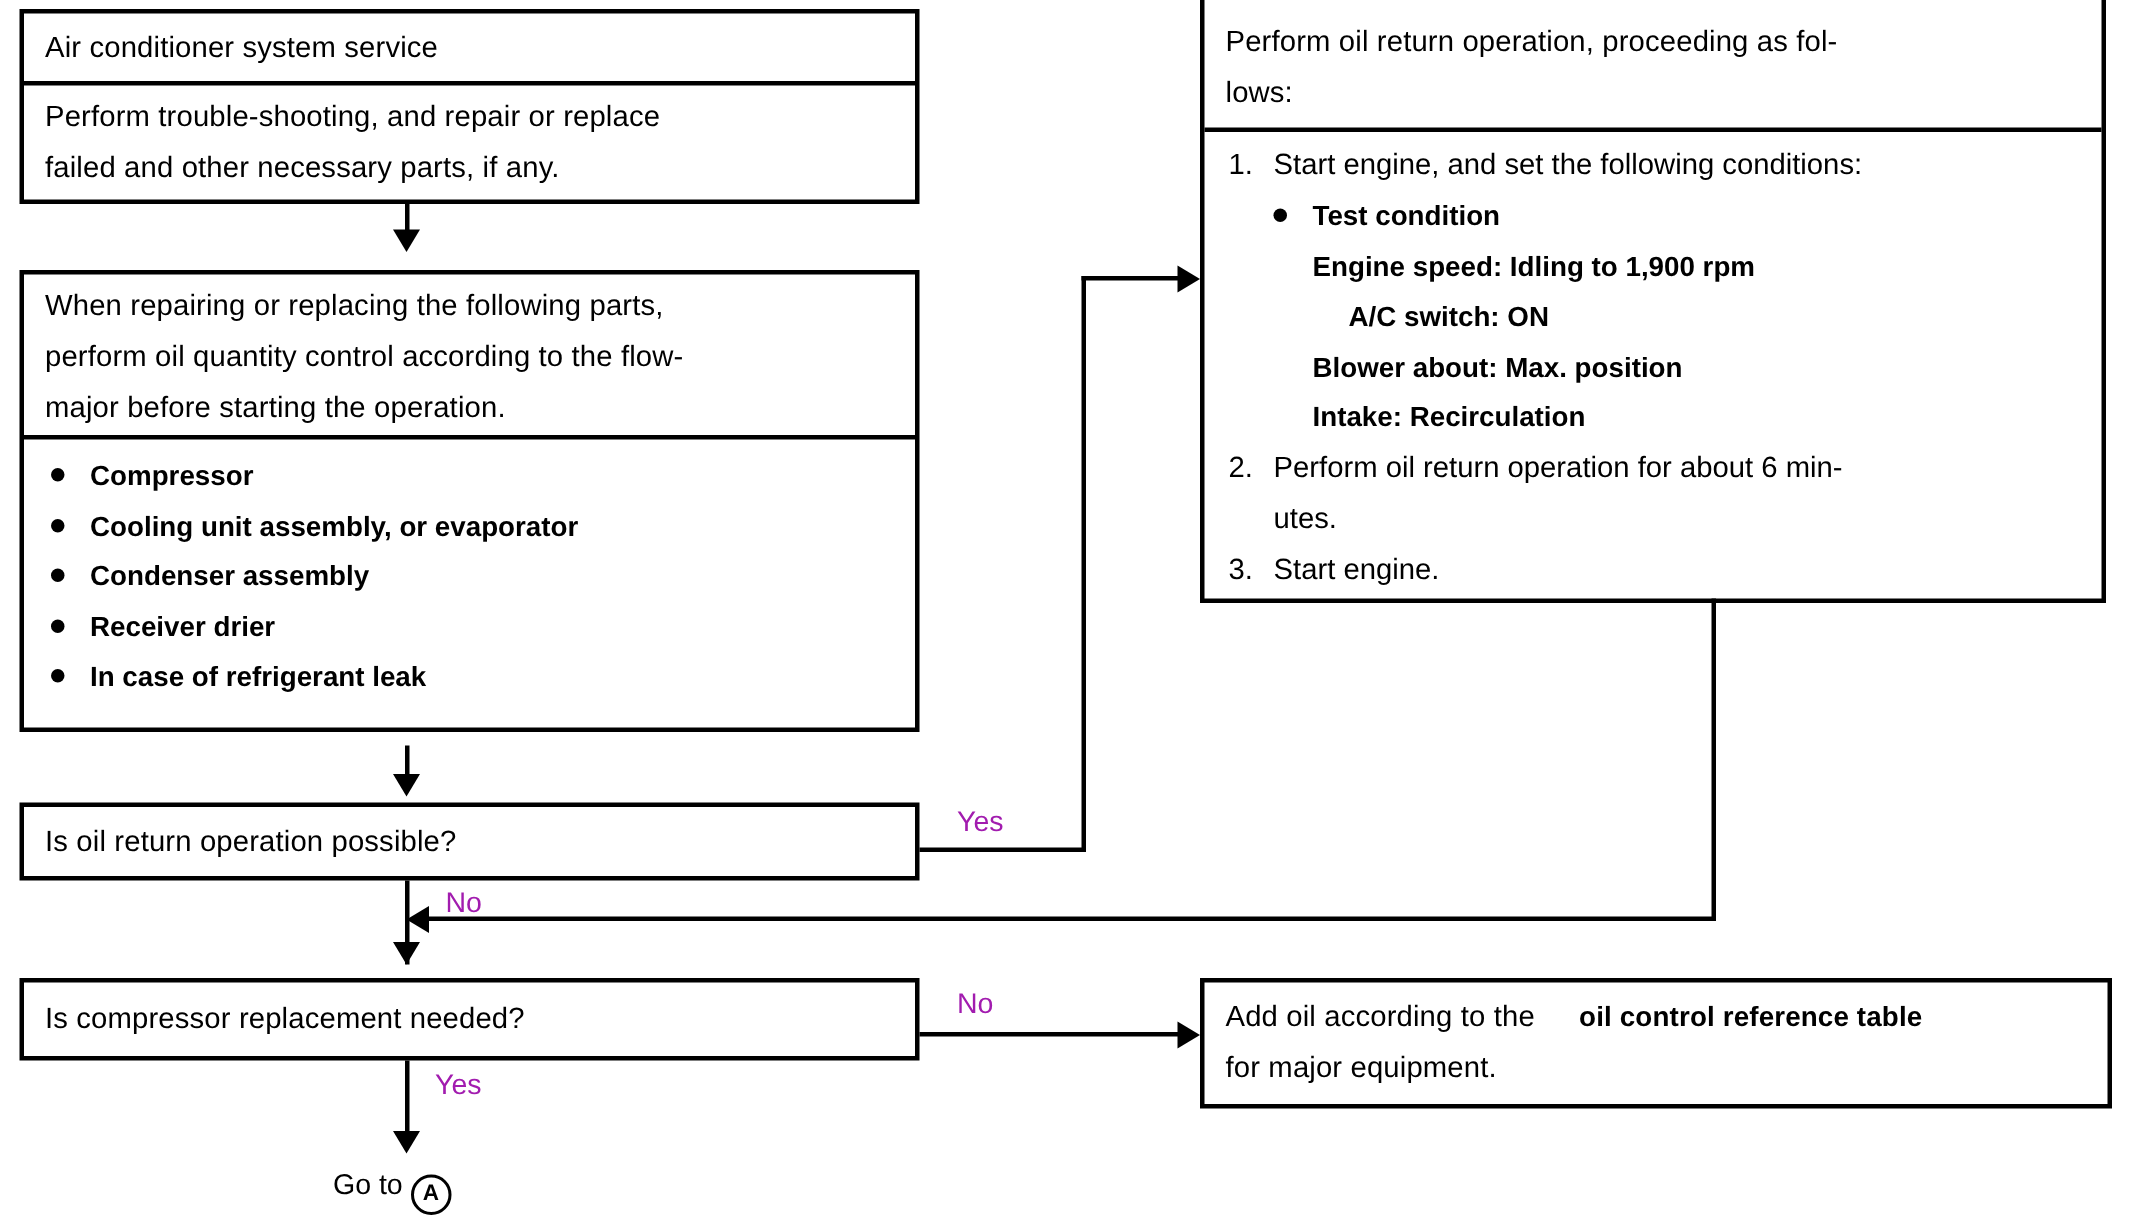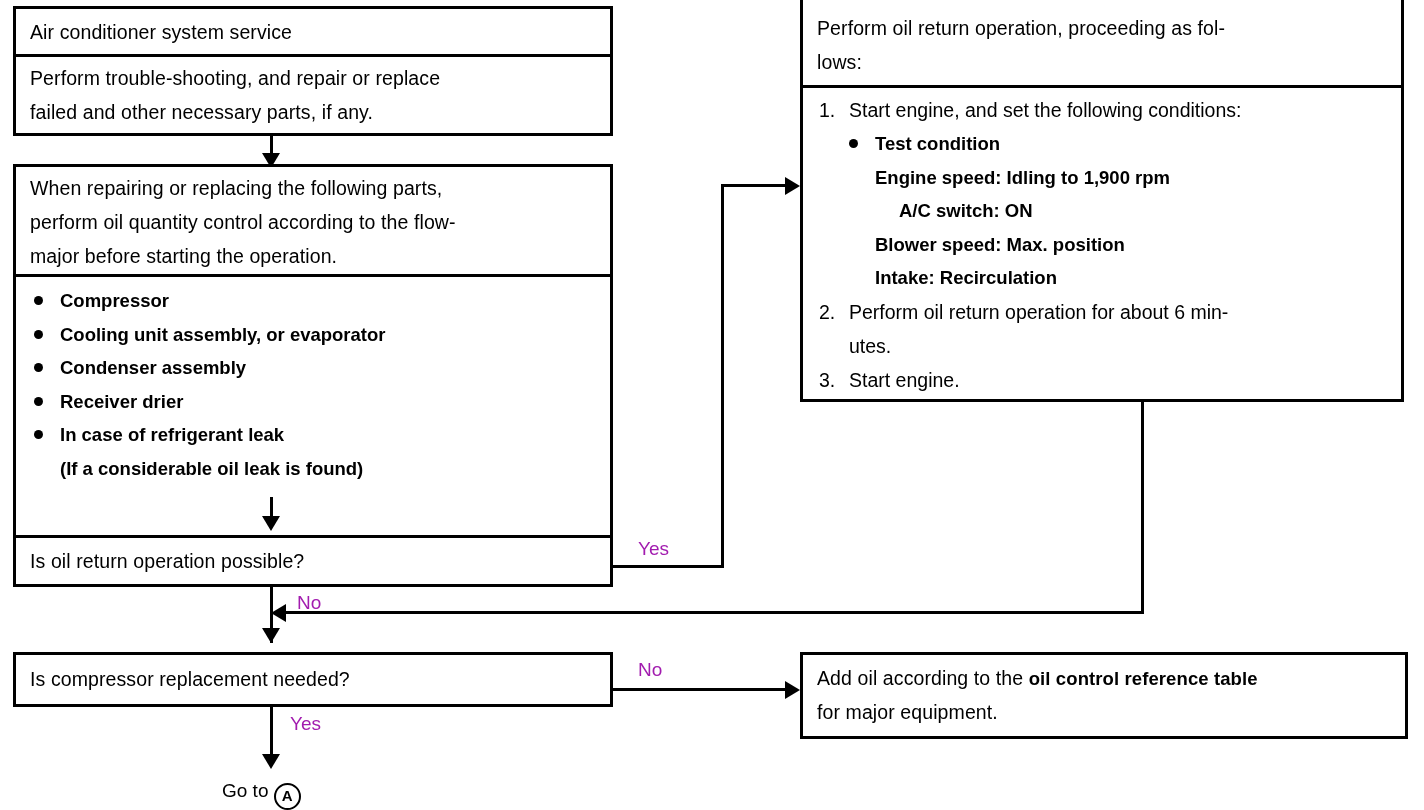--- a/index.html
+++ b/index.html
@@ -33,20 +33,21 @@
     position: absolute;
     font-size: 19.5px;
     line-height: 34px;
     letter-spacing: 0.1px;
     white-space: pre-wrap;
     color: #000000;
   }
   .bold {
     font-weight: bold;
     font-size: 18.5px;
+    margin-left: 24px;
   }
   .lbl {
     position: absolute;
     font-size: 19px;
     line-height: 22px;
     color: #a21caf;
   }
   
   .row {
     position: relative;
@@ -141,44 +142,41 @@
   <div class="box" style="left:13px; top:6px; width:600px; height:130px;">
     <div class="divider" style="left:0px; top:45px; width:594px;"></div>
     <div class="txt" style="left:14px; top:6px; width:570px;">Air conditioner system service</div>
     <div class="txt" style="left:14px; top:52px; width:575px;">Perform trouble-shooting, and repair or replace</div>
     <div class="txt" style="left:14px; top:86px; width:575px;">failed and other necessary parts, if any.</div>
   </div>
 
   <div class="vline" style="left:270px; top:136px; height:20px;"></div>
   <div class="arrow-down" style="left:262px; top:153px;"></div>
 
-  <div class="box" style="left:13px; top:164px; width:600px; height:414px;">
+  <div class="box" style="left:13px; top:180px; width:600px; height:308px;">
     <div class="divider" style="left:0px; top:107px; width:594px;"></div>
     <div class="txt" style="left:14px; top:4px; width:575px;">When repairing or replacing the following parts,</div>
     <div class="txt" style="left:14px; top:38px; width:575px;">perform oil quantity control according to the flow-</div>
     <div class="txt" style="left:14px; top:72px; width:575px;">major before starting the operation.</div>
 
     <div style="position:absolute; left:18px; top:117px; width:570px;">
       <div class="row">
         <span class="mk dot"></span><span>Compressor</span>
       </div>
       <div class="row">
         <span class="mk dot"></span><span>Cooling unit assembly, or evaporator</span>
       </div>
       <div class="row">
         <span class="mk dot"></span><span>Condenser assembly</span>
       </div>
       <div class="row">
         <span class="mk dot"></span><span>Receiver drier</span>
       </div>
       <div class="row">
         <span class="mk dot"></span><span>In case of refrigerant leak</span>
-      </div>
-      <div class="row">
-        <span class="mk"></span><span>(If a considerable oil leak is found)</span>
       </div>
     </div>
   </div>
 
   <div class="vline" style="left:270px; top:497px; height:22px;"></div>
   <div class="arrow-down" style="left:262px; top:516px;"></div>
 
   <div class="box" style="left:13px; top:535px; width:600px; height:52px;">
     <div class="txt" style="left:14px; top:6px; width:575px;">Is oil return operation possible?</div>
   </div>
@@ -205,21 +203,21 @@
       <div class="row" style="margin-left:30px;">
         <span class="mk dot"></span><span>Test condition</span>
       </div>
       <div class="row" style="margin-left:56px;">
         <span>Engine speed: Idling to 1,900 rpm</span>
       </div>
       <div class="row" style="margin-left:80px;">
         <span>A/C switch: ON</span>
       </div>
       <div class="row" style="margin-left:56px;">
-        <span>Blower speed: Max. position</span>
+        <span>Blower about: Max. position</span>
       </div>
       <div class="row" style="margin-left:56px;">
         <span>Intake: Recirculation</span>
       </div>
       <div class="numrow">
         <span class="mk">2.</span><span>Perform oil return operation for about 6 min-</span>
       </div>
       <div class="numrow">
         <span class="mk"></span><span>utes.</span>
       </div>

